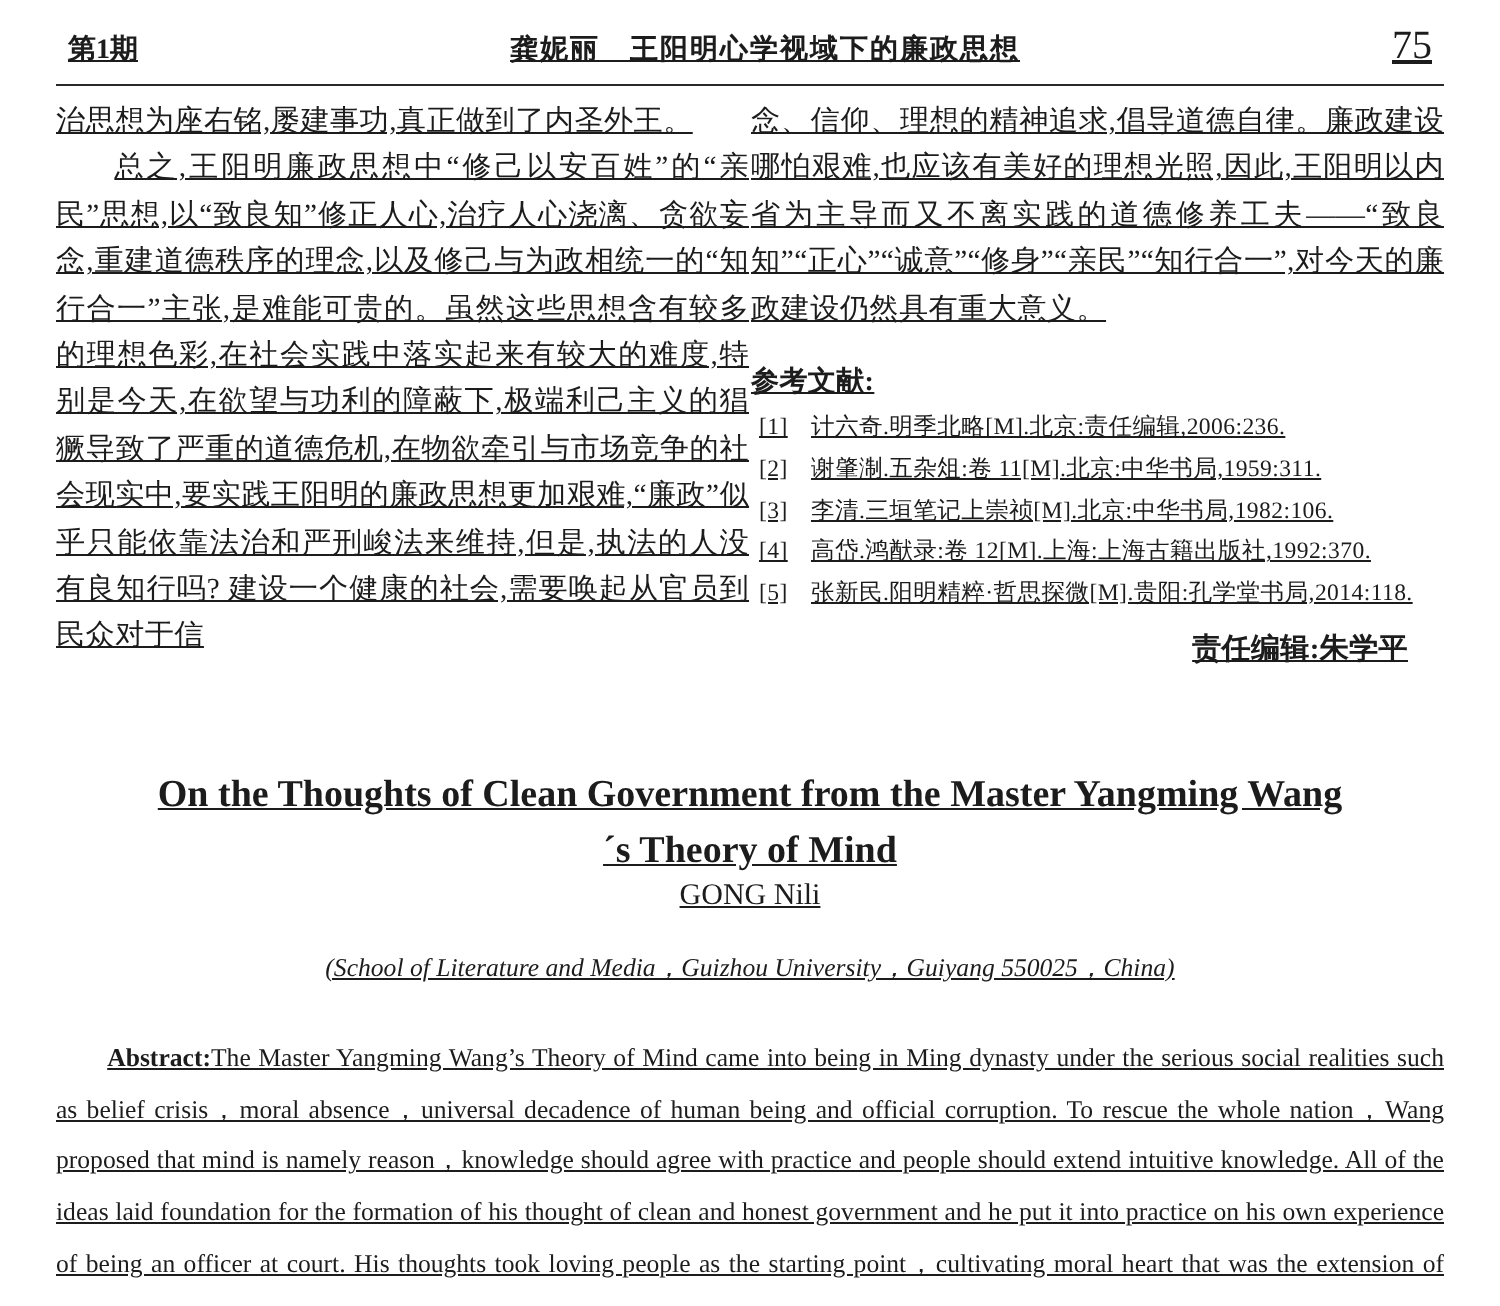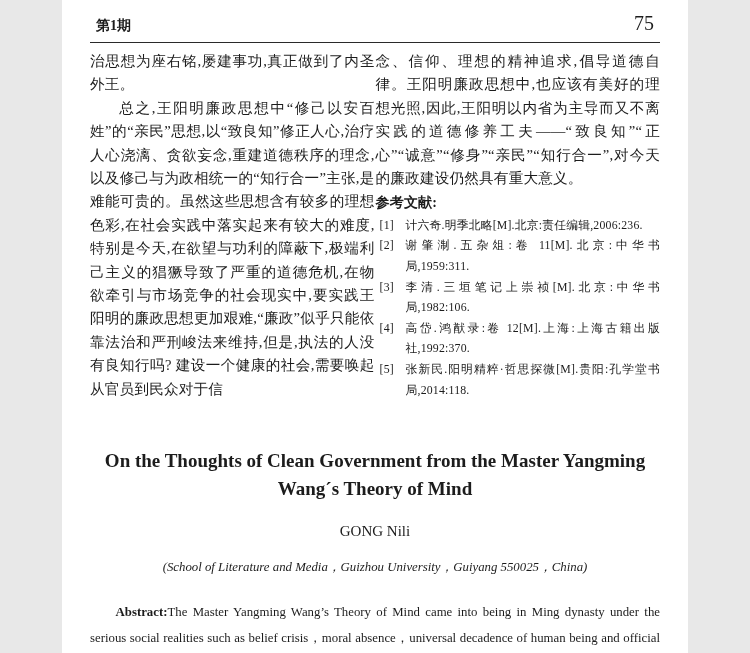--- a/index.html
+++ b/index.html
@@ -1,26 +1,27 @@
 <!DOCTYPE html>
 <html><head>
 <meta charset="utf-8">
 <style>
   html, body { margin: 0; padding: 0; background: #e8e8e8; }
   .page {
     position: relative;
-    width: 626px;
+    width: 750px;
     height: 653px;
     margin: 0 auto;
     background: #ffffff;
     color: #1c1c1c;
     font-family: "Liberation Serif", "DejaVu Serif", serif;
     box-sizing: border-box;
     padding: 10px 28px 0 28px;
     overflow: hidden;
+    text-decoration: underline;
   }
   
   .page-header {
     display: flex;
     align-items: baseline;
     justify-content: space-between;
     font-size: 14px;
     font-weight: bold;
     padding: 2px 6px 7px 6px;
     border-bottom: 1.6px solid #2a2a2a;
@@ -36,21 +37,21 @@
   .col {
     width: 50%;
     font-size: 14.6px;
     line-height: 23.4px;
     text-align: justify;
     letter-spacing: 0.2px;
   }
   .col p { margin: 0; }
   .para-indent { text-indent: 2em; }
   
-  .refs { margin-top: 1px; }
+  .refs { margin-top: 13px; }
   .refs-heading {
     font-weight: bold;
     font-size: 14px;
     margin: 0 0 4px 0;
   }
   .ref-item {
     display: flex;
     font-size: 11.8px;
     line-height: 20.6px;
     text-align: justify;
@@ -74,21 +75,20 @@
     text-align: center;
     font-weight: bold;
     font-size: 19px;
     line-height: 28px;
     max-width: 600px;
     margin: 0 auto;
   }
   .en-author {
     text-align: center;
     font-size: 15px;
-    margin-top: 20px;
   }
   .en-affiliation {
     text-align: center;
     font-style: italic;
     font-size: 12.8px;
     margin-top: 19px;
   }
   .en-abstract {
     margin-top: 24px;
     font-size: 12.8px;
@@ -98,32 +98,33 @@
   }
   .bold-label { font-weight: bold; }
 </style>
 </head>
 <body>
 
 <div class="page">
 
   <div class="page-header">
     <span>第1期</span>
+    <span class="running-title">龚妮丽　王阳明心学视域下的廉政思想</span>
     <span class="page-number">75</span>
   </div>
 
   <div class="columns">
 
     <div class="col">
       <p>治思想为座右铭,屡建事功,真正做到了内圣外王。</p>
       <p class="para-indent">总之,王阳明廉政思想中“修己以安百姓”的“亲民”思想,以“致良知”修正人心,治疗人心浇漓、贪欲妄念,重建道德秩序的理念,以及修己与为政相统一的“知行合一”主张,是难能可贵的。虽然这些思想含有较多的理想色彩,在社会实践中落实起来有较大的难度,特别是今天,在欲望与功利的障蔽下,极端利己主义的猖獗导致了严重的道德危机,在物欲牵引与市场竞争的社会现实中,要实践王阳明的廉政思想更加艰难,“廉政”似乎只能依靠法治和严刑峻法来维持,但是,执法的人没有良知行吗? 建设一个健康的社会,需要唤起从官员到民众对于信</p>
     </div>
 
     <div class="col">
-      <p>念、信仰、理想的精神追求,倡导道德自律。王阳明廉政思想中,也应该有美好的理想光照,因此,王阳明以内省为主导而又不离实践的道德修养工夫——“致良知”“正心”“诚意”“修身”“亲民”“知行合一”,对今天的廉政建设仍然具有重大意义。</p>
+      <p>念、信仰、理想的精神追求,倡导道德自律。廉政建设哪怕艰难,也应该有美好的理想光照,因此,王阳明以内省为主导而又不离实践的道德修养工夫——“致良知”“正心”“诚意”“修身”“亲民”“知行合一”,对今天的廉政建设仍然具有重大意义。</p>
 
       <div class="refs">
         <p class="refs-heading">参考文献:</p>
 
         <div class="ref-item">
           <span class="ref-marker">[1]</span>
           <span class="ref-text">计六奇.明季北略[M].北京:责任编辑,2006:236.</span>
         </div>
         <div class="ref-item">
           <span class="ref-marker">[2]</span>
@@ -135,20 +136,21 @@
         </div>
         <div class="ref-item">
           <span class="ref-marker">[4]</span>
           <span class="ref-text">高岱.鸿猷录:卷 12[M].上海:上海古籍出版社,1992:370.</span>
         </div>
         <div class="ref-item">
           <span class="ref-marker">[5]</span>
           <span class="ref-text">张新民.阳明精粹·哲思探微[M].贵阳:孔学堂书局,2014:118.</span>
         </div>
 
+        <div class="editor-line">责任编辑:朱学平</div>
       </div>
     </div>
 
   </div>
 
   <div class="english">
     <div class="en-title">On the Thoughts of Clean Government from the Master Yangming Wang´s Theory of Mind</div>
     <div class="en-author">GONG Nili</div>
     <div class="en-affiliation">(School of Literature and Media，Guizhou University，Guiyang 550025，China)</div>
 

